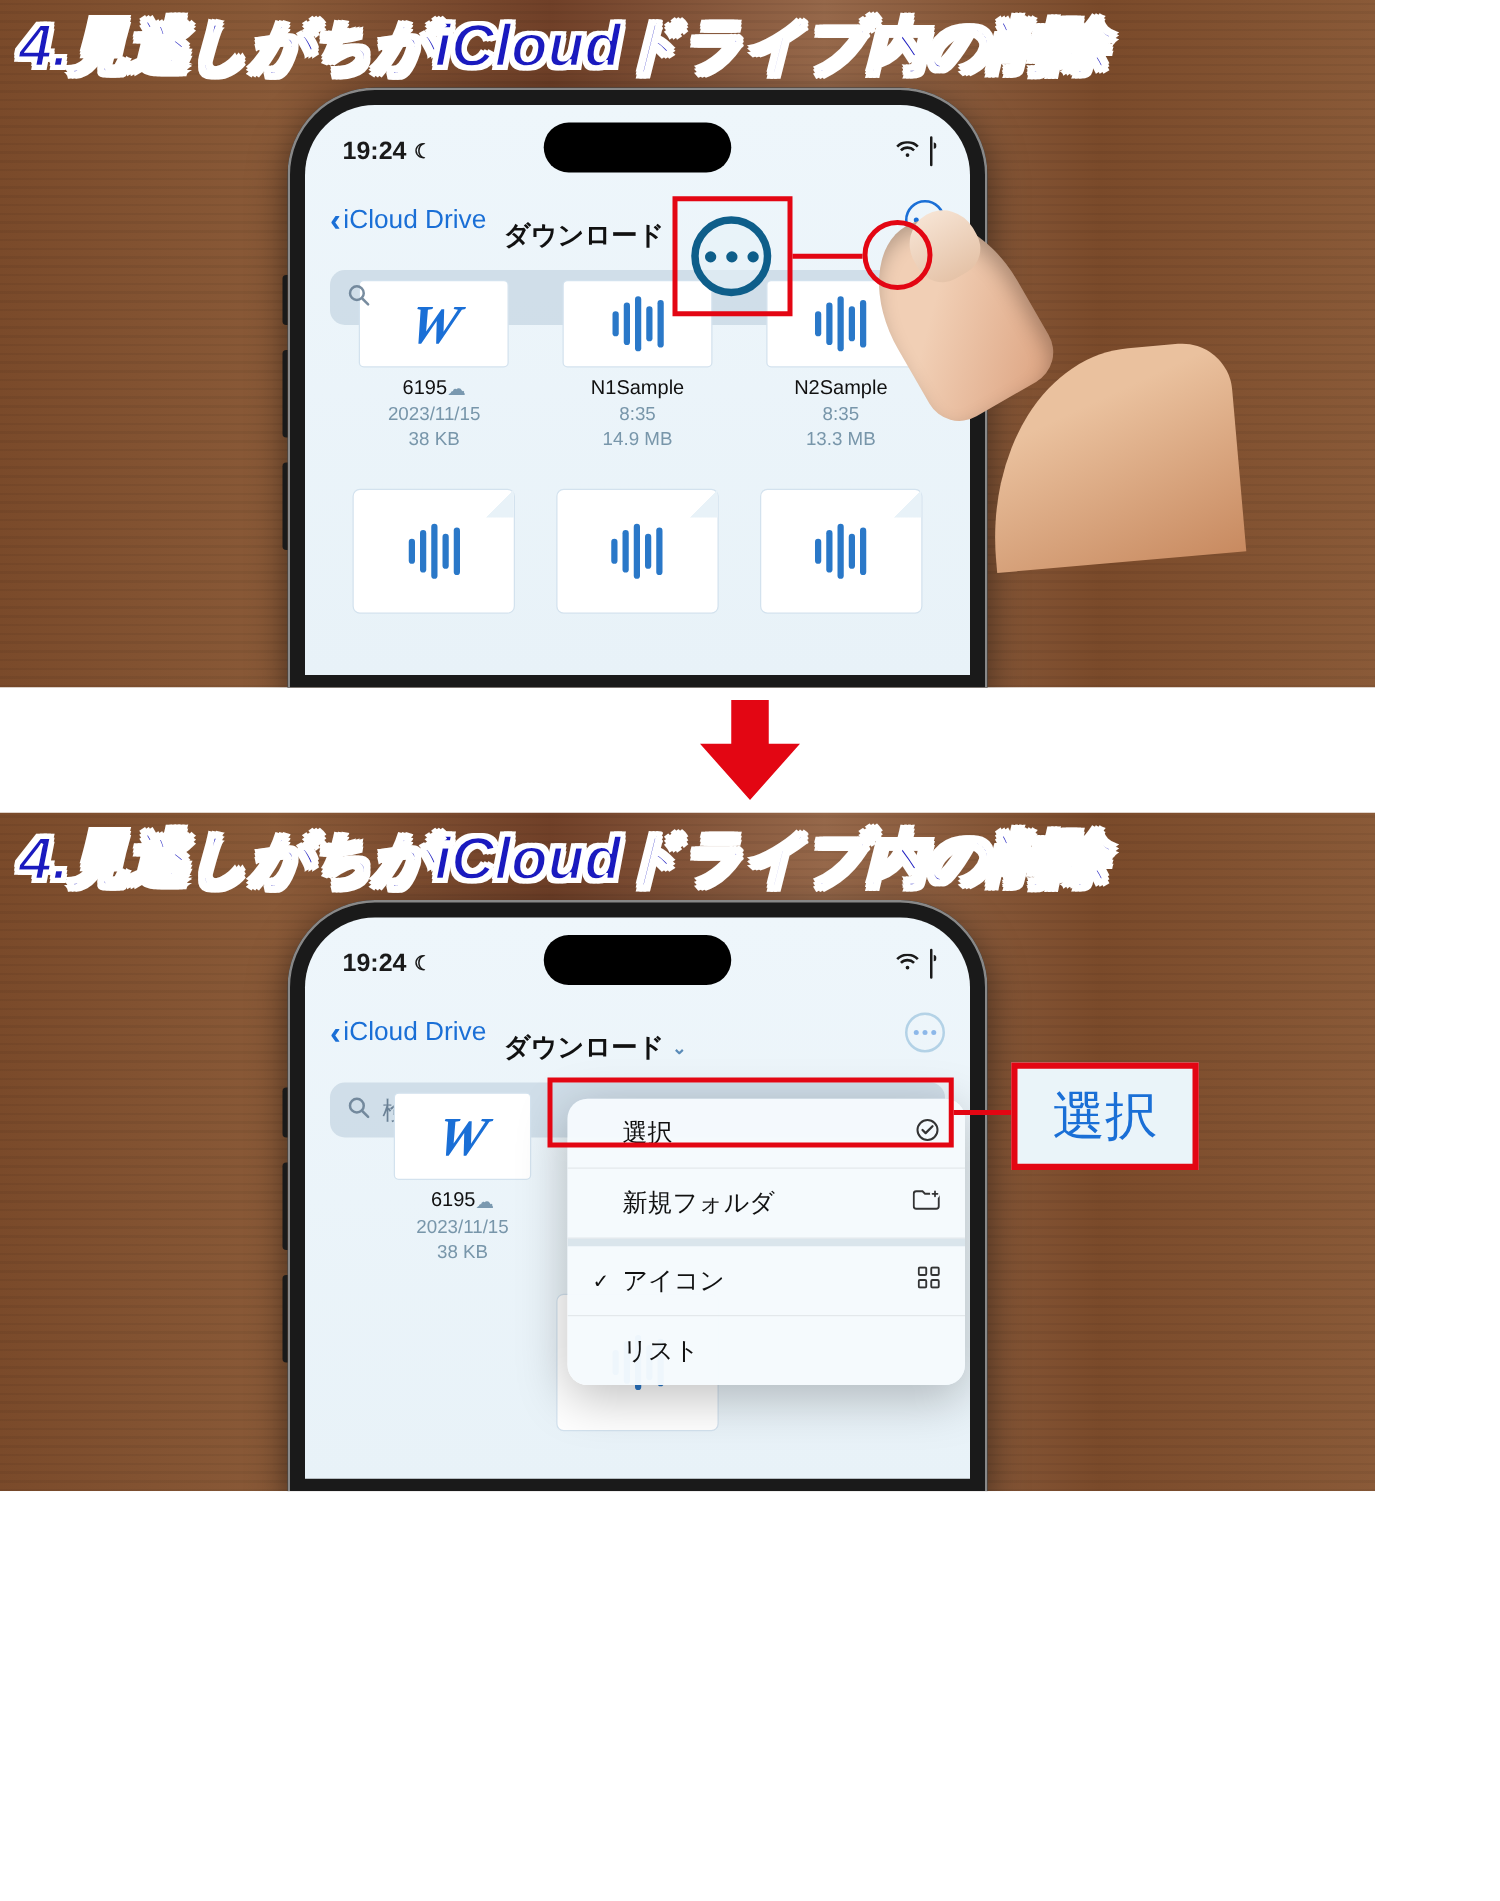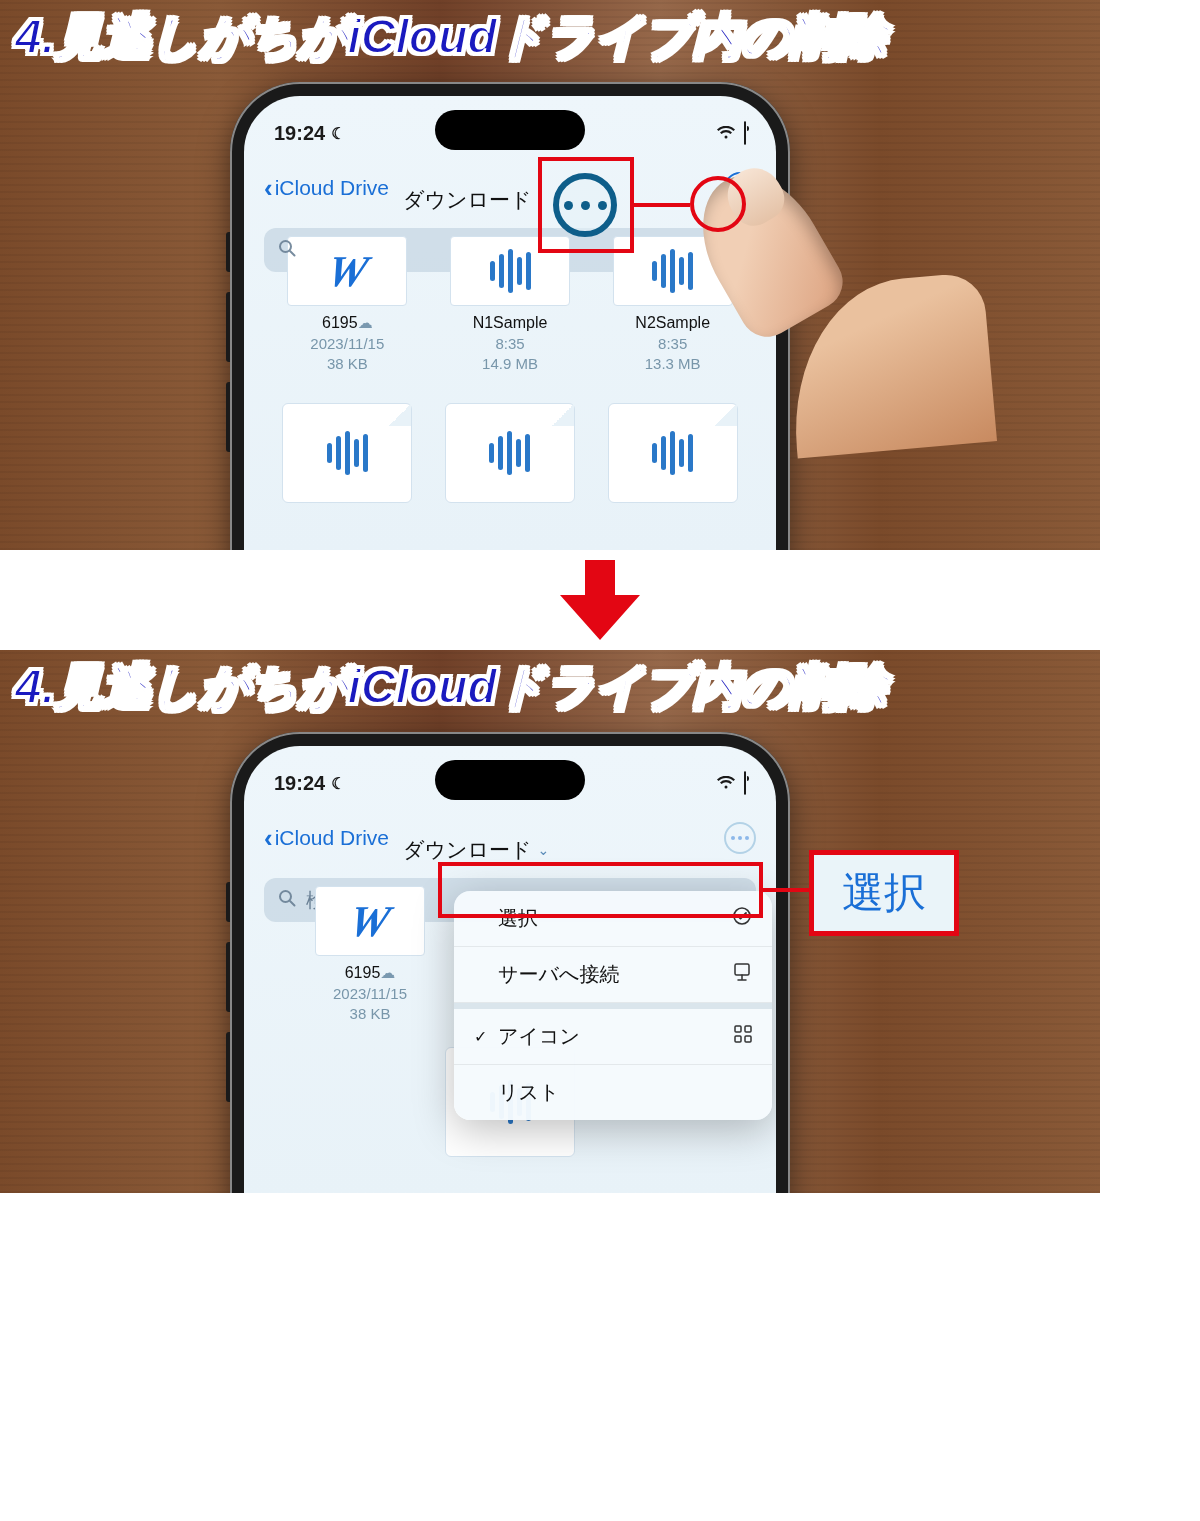--- a/index.html
+++ b/index.html
@@ -31,21 +31,21 @@
     -webkit-text-stroke: 2px #fff;
     text-shadow:
       -3px -3px 0 #fff, 3px -3px 0 #fff, -3px 3px 0 #fff, 3px 3px 0 #fff,
       -3px 0 0 #fff, 3px 0 0 #fff, 0 -3px 0 #fff, 0 3px 0 #fff;
     z-index: 50;
   }
 
   
   .phone-wrap {
     position: absolute;
-    left: 230px; top: 82px;
+    left: 230px; top: 70px;
     width: 560px;
   }
   .phone {
     width: 560px;
     padding: 14px;
     background: #1a1a1a;
     border-radius: 70px 70px 0 0;
     box-shadow: 0 0 0 2px #888 inset, 0 10px 30px rgba(0,0,0,0.5);
   }
   .phone-side-btn { position:absolute; background:#1a1a1a; }
@@ -84,21 +84,21 @@
   .battery::after { content:""; position:absolute; right:-4px; top:4px; width:2.5px; height:5px; background:#1a1a1a; border-radius:0 2px 2px 0; }
   .battery-fill { position:absolute; left:1.5px; top:1.5px; bottom:1.5px; width:70%; background:#1a1a1a; border-radius:2px; }
 
   .navrow {
     display:flex; align-items:center;
     padding: 10px 20px 8px;
     font-size: 21px;
   }
   .back { color:#1a6fd6; display:flex; align-items:center; gap:2px; }
   .back-chevron { font-size:26px; font-weight:600; line-height:1; }
-  .title { margin-left:14px; font-weight:400; color:#111; display:flex; align-items:center; gap:6px;margin-top:24px; }
+  .title { margin-left:14px; font-weight:700; color:#111; display:flex; align-items:center; gap:6px;margin-top:24px; }
   .chev-dn { font-size:14px; color:#5a8bb8; }
   .more-btn {
     margin-left:auto;
     width:32px; height:32px; border-radius:50%;
     border:2px solid #1a6fd6;
     display:flex; align-items:center; justify-content:center;
     color:#1a6fd6;
   }
   .more-dots { display:flex; gap:3px; }
   .more-dots span { width:4px; height:4px; background:#1a6fd6; border-radius:50%; }
@@ -479,25 +479,26 @@
             <span>選択</span>
             <span class="menu-icon">
               <svg width="20" height="20" viewBox="0 0 20 20">
                   <circle cx="10" cy="10" r="8" fill="none" stroke="#111" stroke-width="1.6"></circle>
                   <path d="M6 10l2.5 2.5L14 7" fill="none" stroke="#111" stroke-width="1.8" stroke-linecap="round" stroke-linejoin="round"></path>
                 </svg>
             </span>
           </div>
           <div class="menu-row">
             <span class="menu-blank"></span>
-            <span>サーバへ接続</span>
+            <span>新規フォルダ</span>
             <span class="menu-icon">
-              <svg width="20" height="20" viewBox="0 0 20 20">
-                  <rect x="3" y="2" width="14" height="11" rx="1.5" fill="none" stroke="#111" stroke-width="1.5"></rect>
-                  <path d="M10 13v4M6 18h8" stroke="#111" stroke-width="1.5" stroke-linecap="round"></path>
+              <svg width="22" height="18" viewBox="0 0 22 18">
+                  <path d="M1 4a2 2 0 012-2h5l2 2h9a2 2 0 012 2v8a2 2 0 01-2 2H3a2 2 0 01-2-2V4z" fill="none" stroke="#111" stroke-width="1.5"></path>
+                  <circle cx="18" cy="4" r="4" fill="#f5fafd"></circle>
+                  <path d="M18 2v4M16 4h4" stroke="#111" stroke-width="1.4" stroke-linecap="round"></path>
                 </svg>
             </span>
           </div>
           <div class="menu-sep"></div>
           <div class="menu-row">
             <span class="menu-check">✓</span>
             <span>アイコン</span>
             <span class="menu-icon">
               <svg width="18" height="18" viewBox="0 0 18 18">
                   <rect x="1" y="1" width="6" height="6" rx="1" fill="none" stroke="#111" stroke-width="1.5"></rect>

